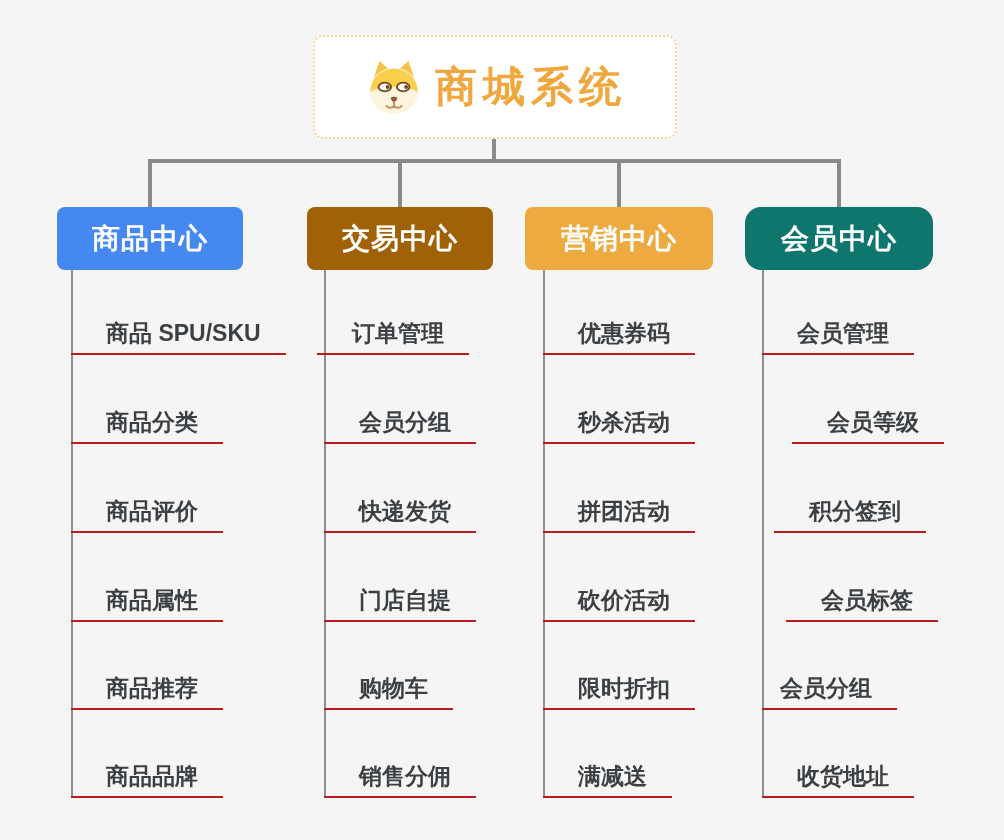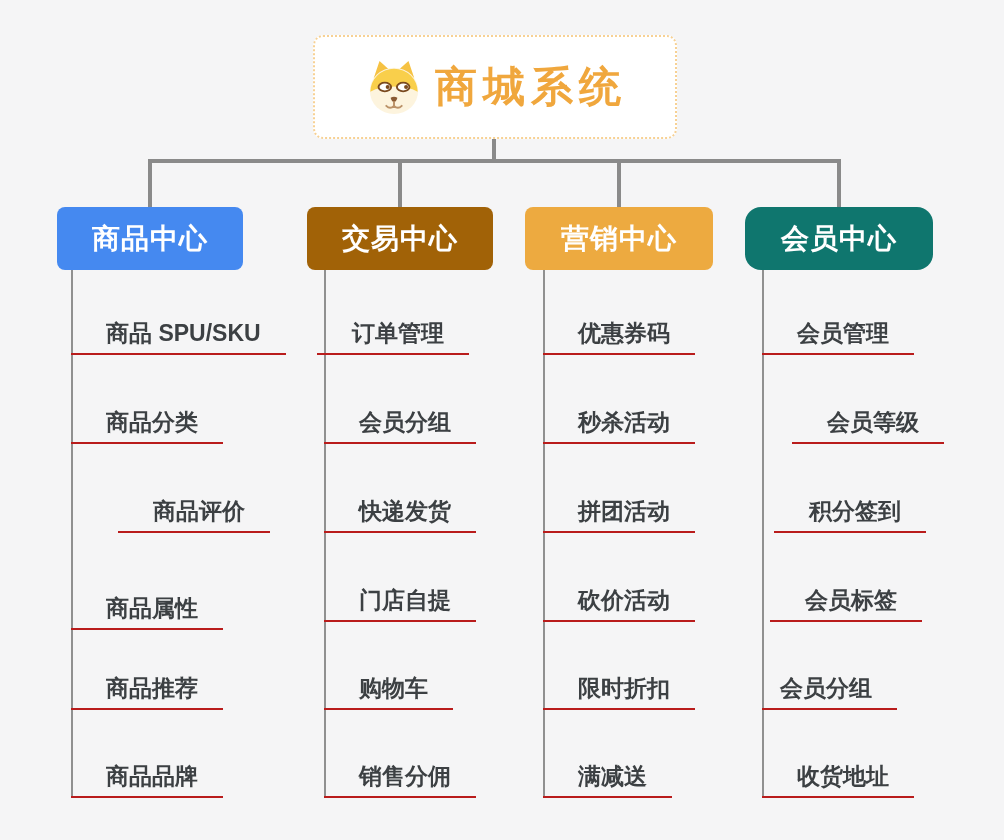--- a/index.html
+++ b/index.html
@@ -87,25 +87,25 @@
     <div class="trunk" style="left: 71px;"></div>
     <div class="leaves">
   <div class="leaf" style="left: 71px; top: 320px;">
     <span class="leaf-text">商品 SPU/SKU</span>
   </div>
 
   <div class="leaf" style="left: 71px; top: 409px;">
     <span class="leaf-text">商品分类</span>
   </div>
 
-  <div class="leaf" style="left: 71px; top: 498px; margin-left: 47px;">
+  <div class="leaf" style="left: 71px; top: 498px;">
     <span class="leaf-text">商品评价</span>
   </div>
 
-  <div class="leaf" style="left: 71px; top: 587px; margin-top: 8px;">
+  <div class="leaf" style="left: 71px; top: 587px;">
     <span class="leaf-text">商品属性</span>
   </div>
 
   <div class="leaf" style="left: 71px; top: 675px;">
     <span class="leaf-text">商品推荐</span>
   </div>
 
   <div class="leaf" style="left: 71px; top: 763px;">
     <span class="leaf-text">商品品牌</span>
   </div>
@@ -190,21 +190,21 @@
   </div>
 
   <div class="leaf" style="left: 762px; top: 409px; margin-left: 30px;">
     <span class="leaf-text">会员等级</span>
   </div>
 
   <div class="leaf" style="left: 762px; top: 498px; margin-left: 12px;">
     <span class="leaf-text">积分签到</span>
   </div>
 
-  <div class="leaf" style="left: 770px; top: 587px;">
+  <div class="leaf" style="left: 786px; top: 587px;">
     <span class="leaf-text">会员标签</span>
   </div>
 
   <div class="leaf" style="left: 762px; top: 675px; padding-left: 18px;">
     <span class="leaf-text">会员分组</span>
   </div>
 
   <div class="leaf" style="left: 762px; top: 763px;">
     <span class="leaf-text">收货地址</span>
   </div>

